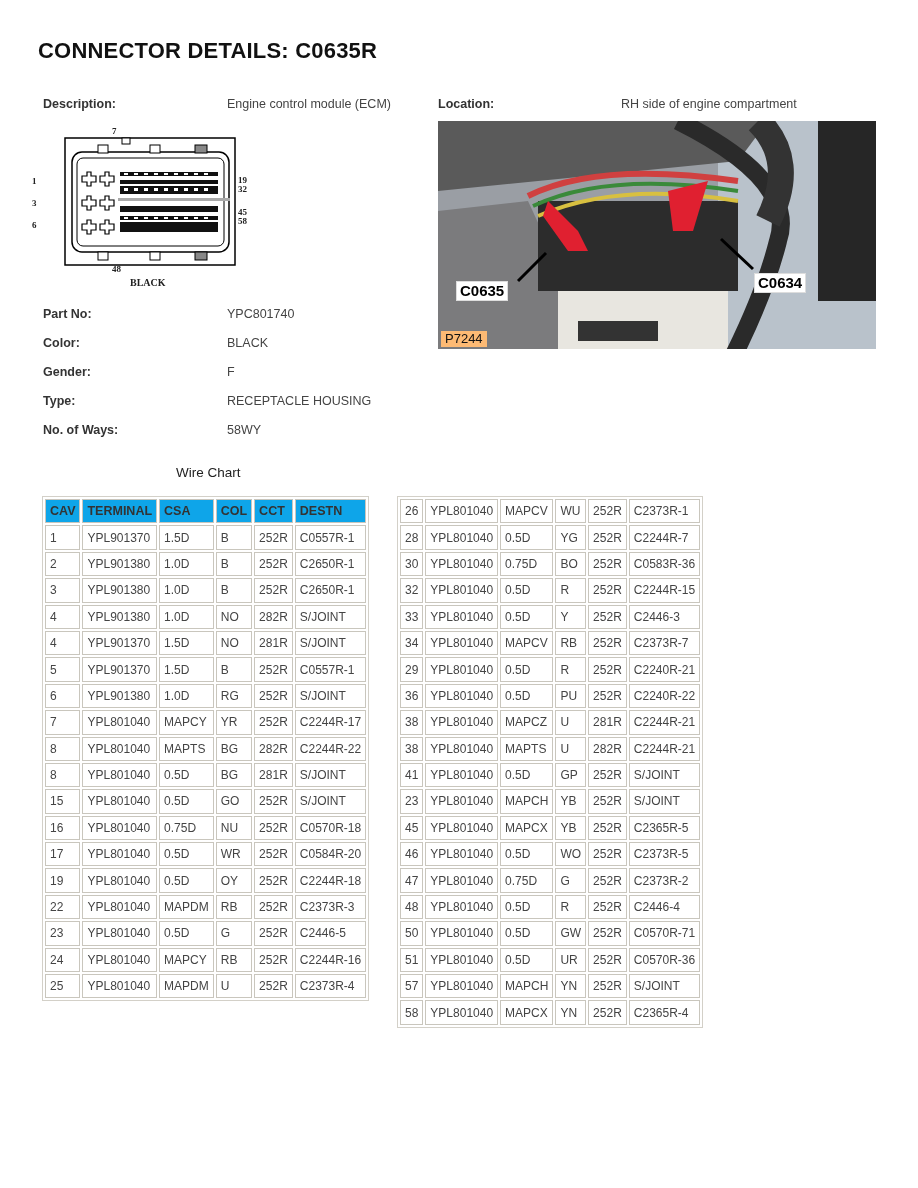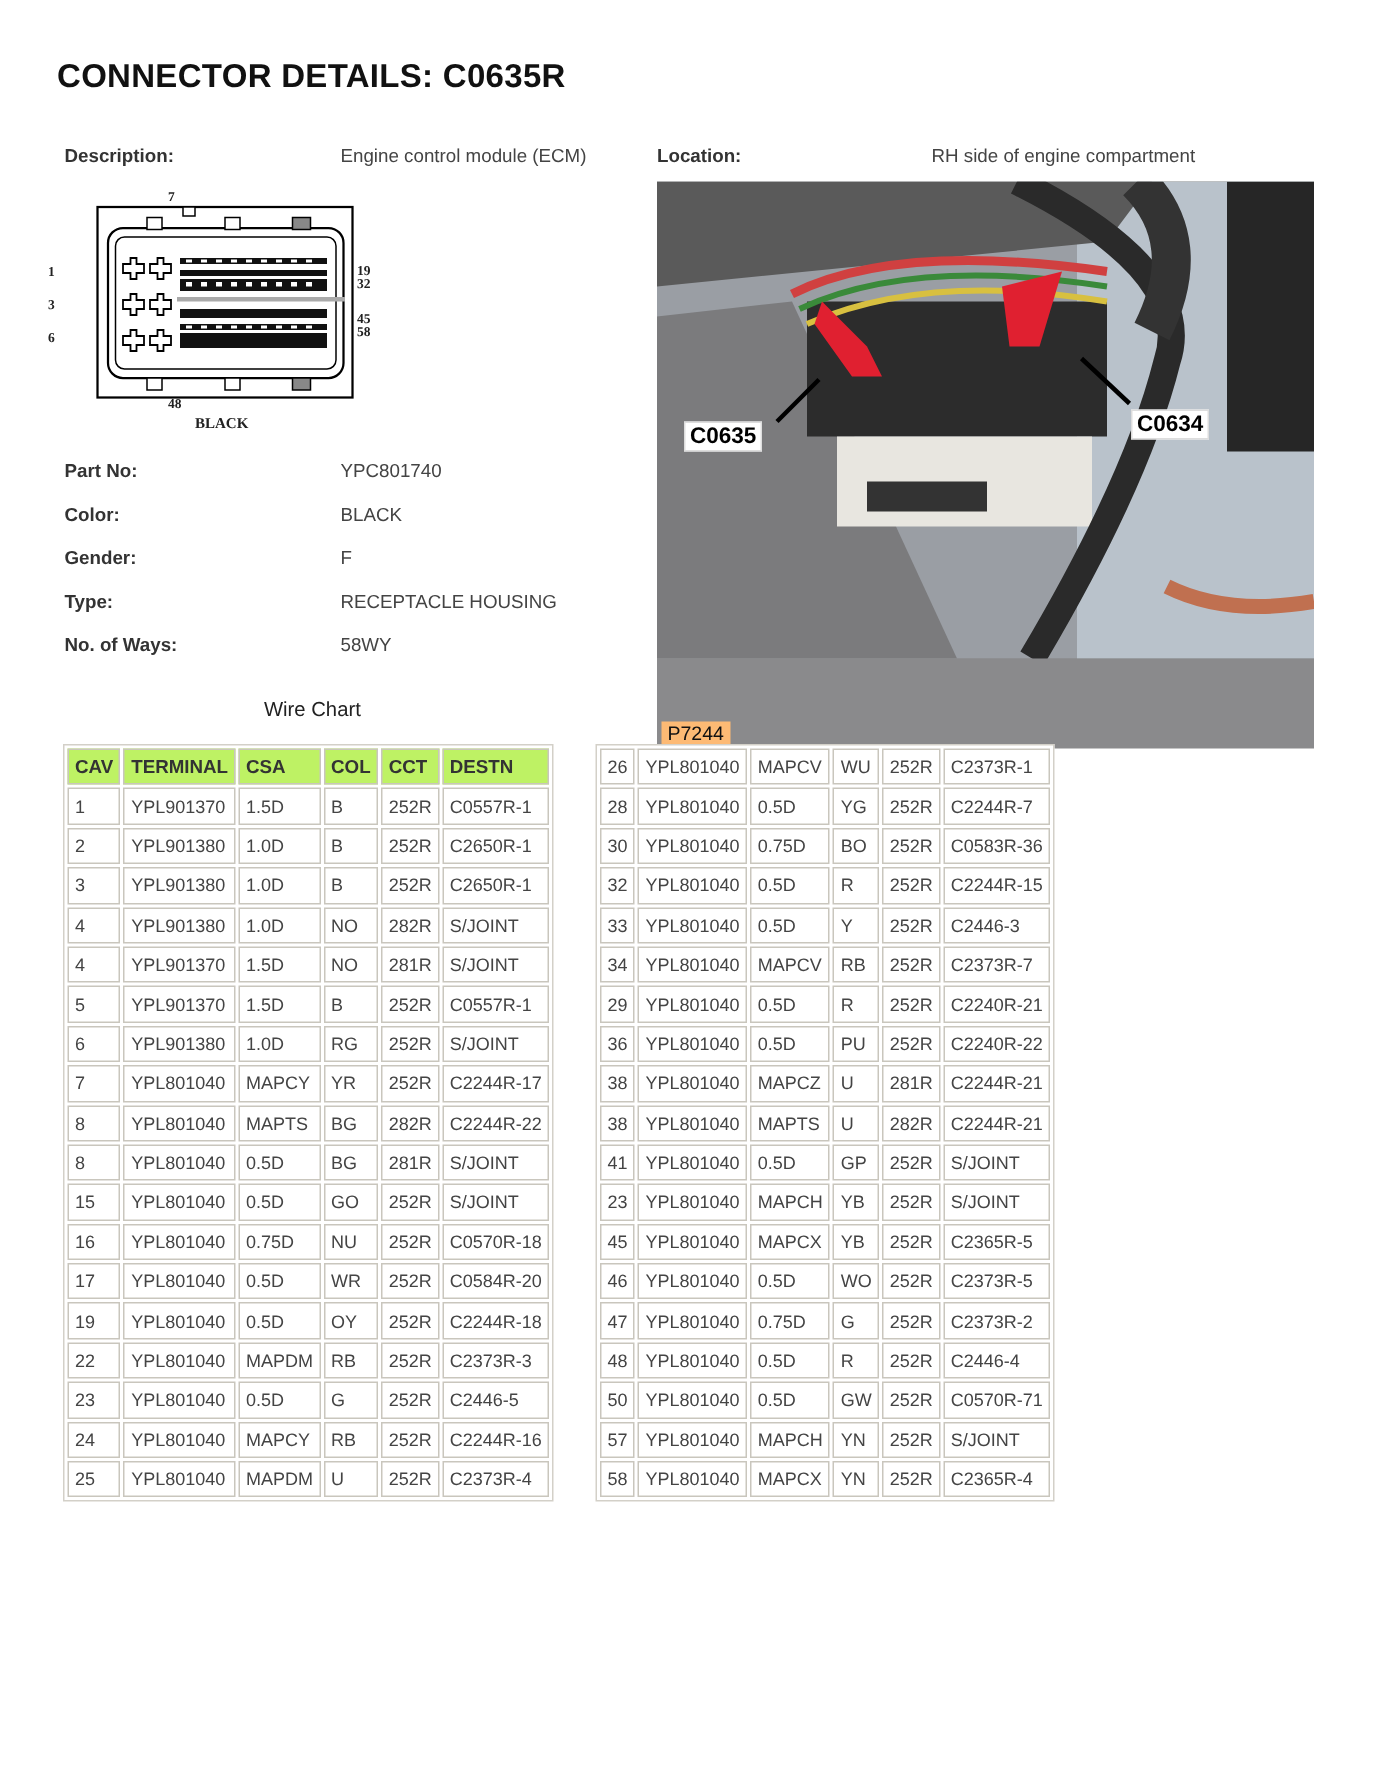--- a/index.html
+++ b/index.html
@@ -13,21 +13,21 @@
     }
     .kv-label, .kv-value { position: absolute; font-size: 12.5px; }
     .kv-label { font-weight: bold; color: #333; left: 43px; }
     .kv-value { color: #444; left: 227px; }
     .loc-label { position: absolute; left: 438px; top: 97px; font-size: 12.5px; font-weight: bold; color: #333; }
     .loc-value { position: absolute; left: 621px; top: 97px; font-size: 12.5px; color: #444; }
 
     .diagram { position: absolute; left: 50px; top: 128px; width: 200px; height: 165px; }
 
     .photo {
-      position: absolute; left: 438px; top: 121px; width: 438px; height: 378px;
+      position: absolute; left: 438px; top: 121px; width: 438px; height: 228px;
       overflow: hidden; background: #8a8a8c;
     }
     .photo svg { position: absolute; left: 0; top: 0; }
     .callout {
       position: absolute; background: #fff; color: #000; font-weight: bold;
       font-size: 15px; padding: 0 3px; line-height: 18px; border: 1px solid #ddd;
     }
     .photo-id {
       position: absolute; left: 3px; bottom: 2px; background: #fdba74; color: #111;
       font-size: 13px; padding: 0 4px; line-height: 16px;
@@ -37,21 +37,21 @@
 
     table.wire {
       position: absolute; border-collapse: separate; border-spacing: 2px;
       background: #fff; border: 1px solid #d3d0c8;
       font-size: 12px; color: #444;
     }
     table.wire td, table.wire th {
       border: 1px solid #c9c6bd; padding: 0 4px; height: 22.4px; white-space: nowrap;
       text-align: left;
     }
-    table.wire th { background: #bef264; color: #333; font-weight: bold; font-size: 12.5px; }
+    table.wire th { background: #0ea5e9; color: #333; font-weight: bold; font-size: 12.5px; }
     .t-left { left: 42px; top: 496px; }
     .t-right { left: 397px; top: 496px; }
   </style>
 </head>
 <body>
 
 <div class="title">CONNECTOR DETAILS: C0635R</div>
 
 <div class="kv-label" style="top:97px">Description:</div>
 <div class="kv-value" style="top:97px">Engine control module (ECM)</div>
@@ -463,20 +463,28 @@
       </tr>
       <tr>
         <td>50</td>
         <td>YPL801040</td>
         <td>0.5D</td>
         <td>GW</td>
         <td>252R</td>
         <td>C0570R-71</td>
       </tr>
       <tr>
+        <td>51</td>
+        <td>YPL801040</td>
+        <td>0.5D</td>
+        <td>UR</td>
+        <td>252R</td>
+        <td>C0570R-36</td>
+      </tr>
+      <tr>
         <td>57</td>
         <td>YPL801040</td>
         <td>MAPCH</td>
         <td>YN</td>
         <td>252R</td>
         <td>S/JOINT</td>
       </tr>
       <tr>
         <td>58</td>
         <td>YPL801040</td>

